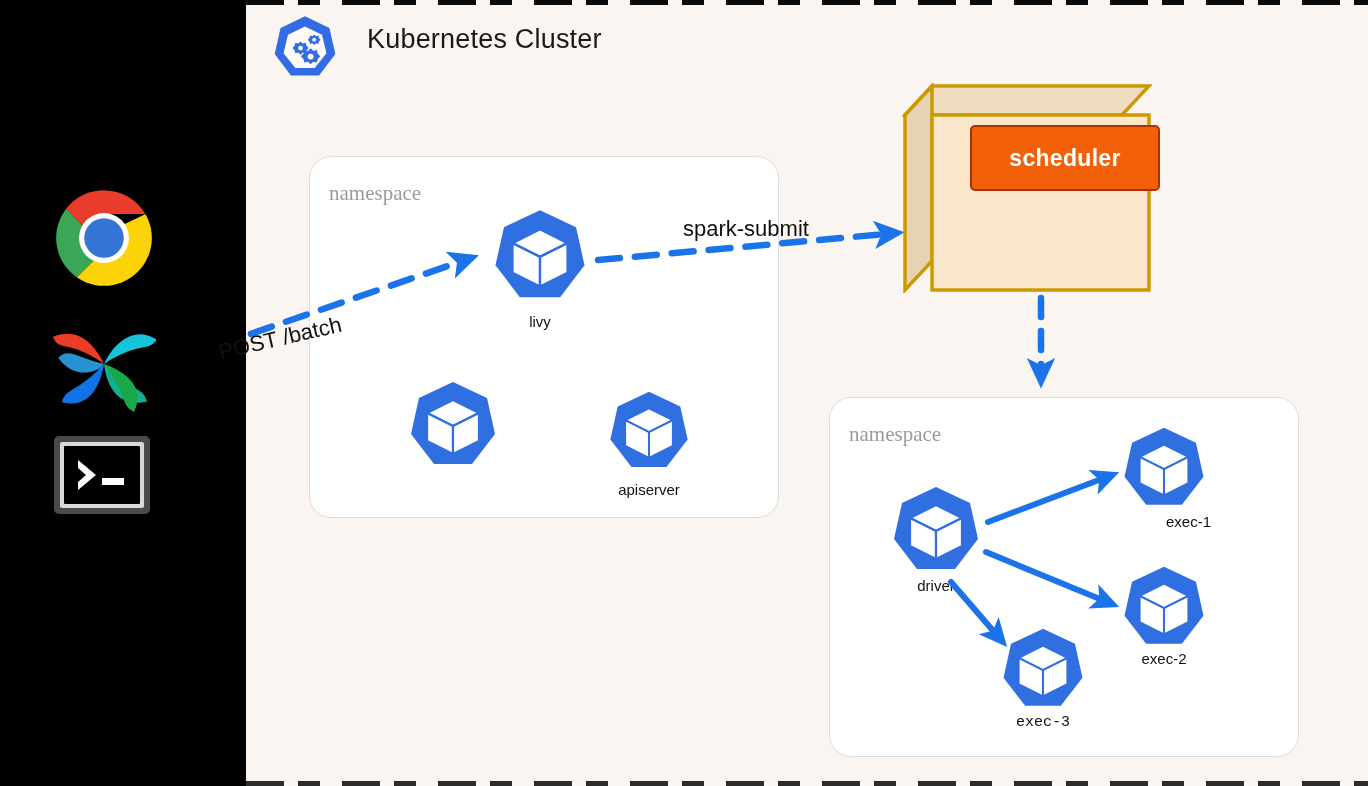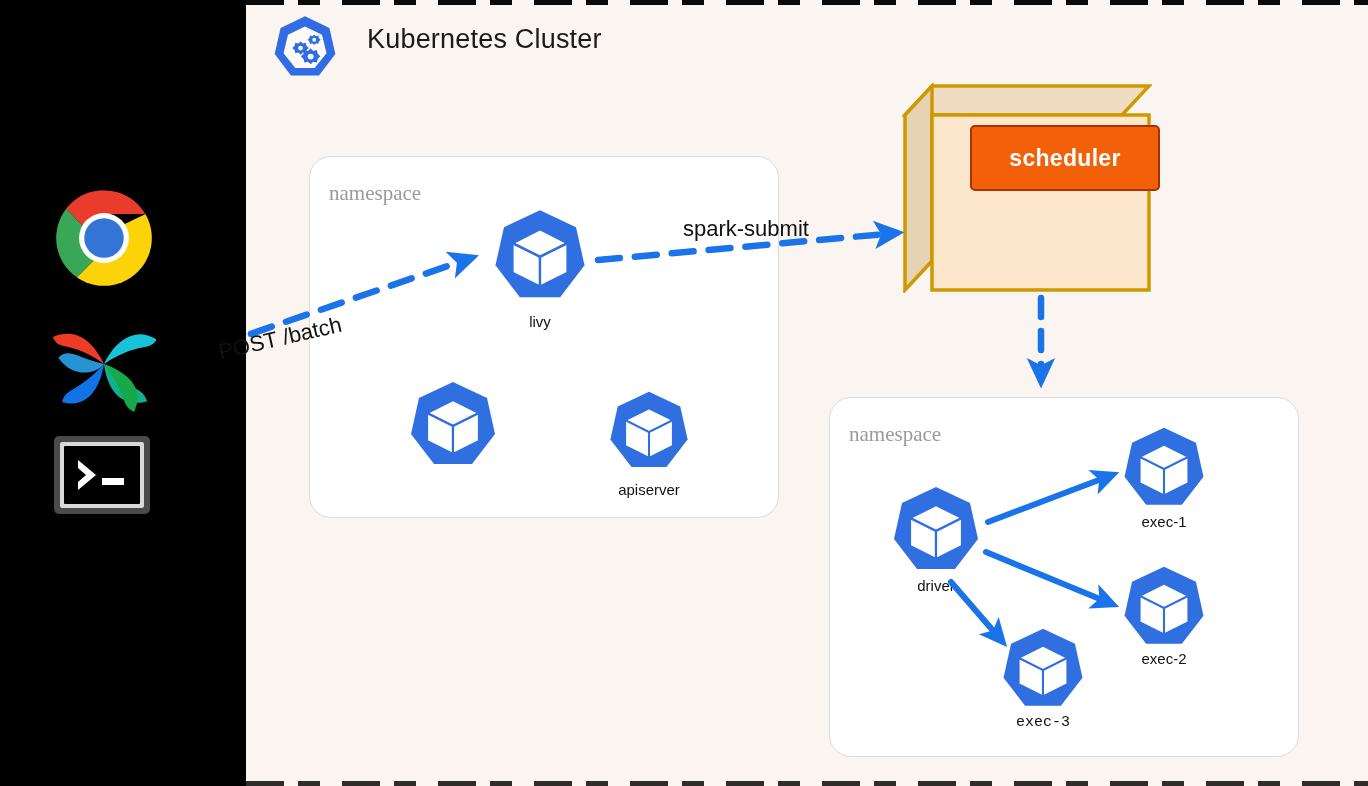--- a/index.html
+++ b/index.html
@@ -181,21 +181,21 @@
     <div class="pod" style="left:871px;top:424px;width:94px;height:94px;">
       <svg viewBox="0 0 100 100" width="94" height="94">
         <path d="M50 4 L84 20 L92 56 L69 86 L31 86 L8 56 L16 20 Z" fill="#2f6fe0"></path>
         <g fill="#fff" stroke="#2f6fe0" stroke-width="2.2" stroke-linejoin="round">
           <polygon points="50,22 76,35 50,48 24,35"></polygon>
           <polygon points="24,35 50,48 50,76 24,63"></polygon>
           <polygon points="76,35 50,48 50,76 76,63"></polygon>
         </g>
       </svg>
     </div>
-    <div class="pod-label" style="left:871px;top:513px;width:94px;">exec-1</div>
+    <div class="pod-label" style="left:871px;top:513px;width:94px;text-align:right;">exec-1</div>
 
     <div class="pod" style="left:871px;top:563px;width:94px;height:94px;">
       <svg viewBox="0 0 100 100" width="94" height="94">
         <path d="M50 4 L84 20 L92 56 L69 86 L31 86 L8 56 L16 20 Z" fill="#2f6fe0"></path>
         <g fill="#fff" stroke="#2f6fe0" stroke-width="2.2" stroke-linejoin="round">
           <polygon points="50,22 76,35 50,48 24,35"></polygon>
           <polygon points="24,35 50,48 50,76 24,63"></polygon>
           <polygon points="76,35 50,48 50,76 76,63"></polygon>
         </g>
       </svg>

